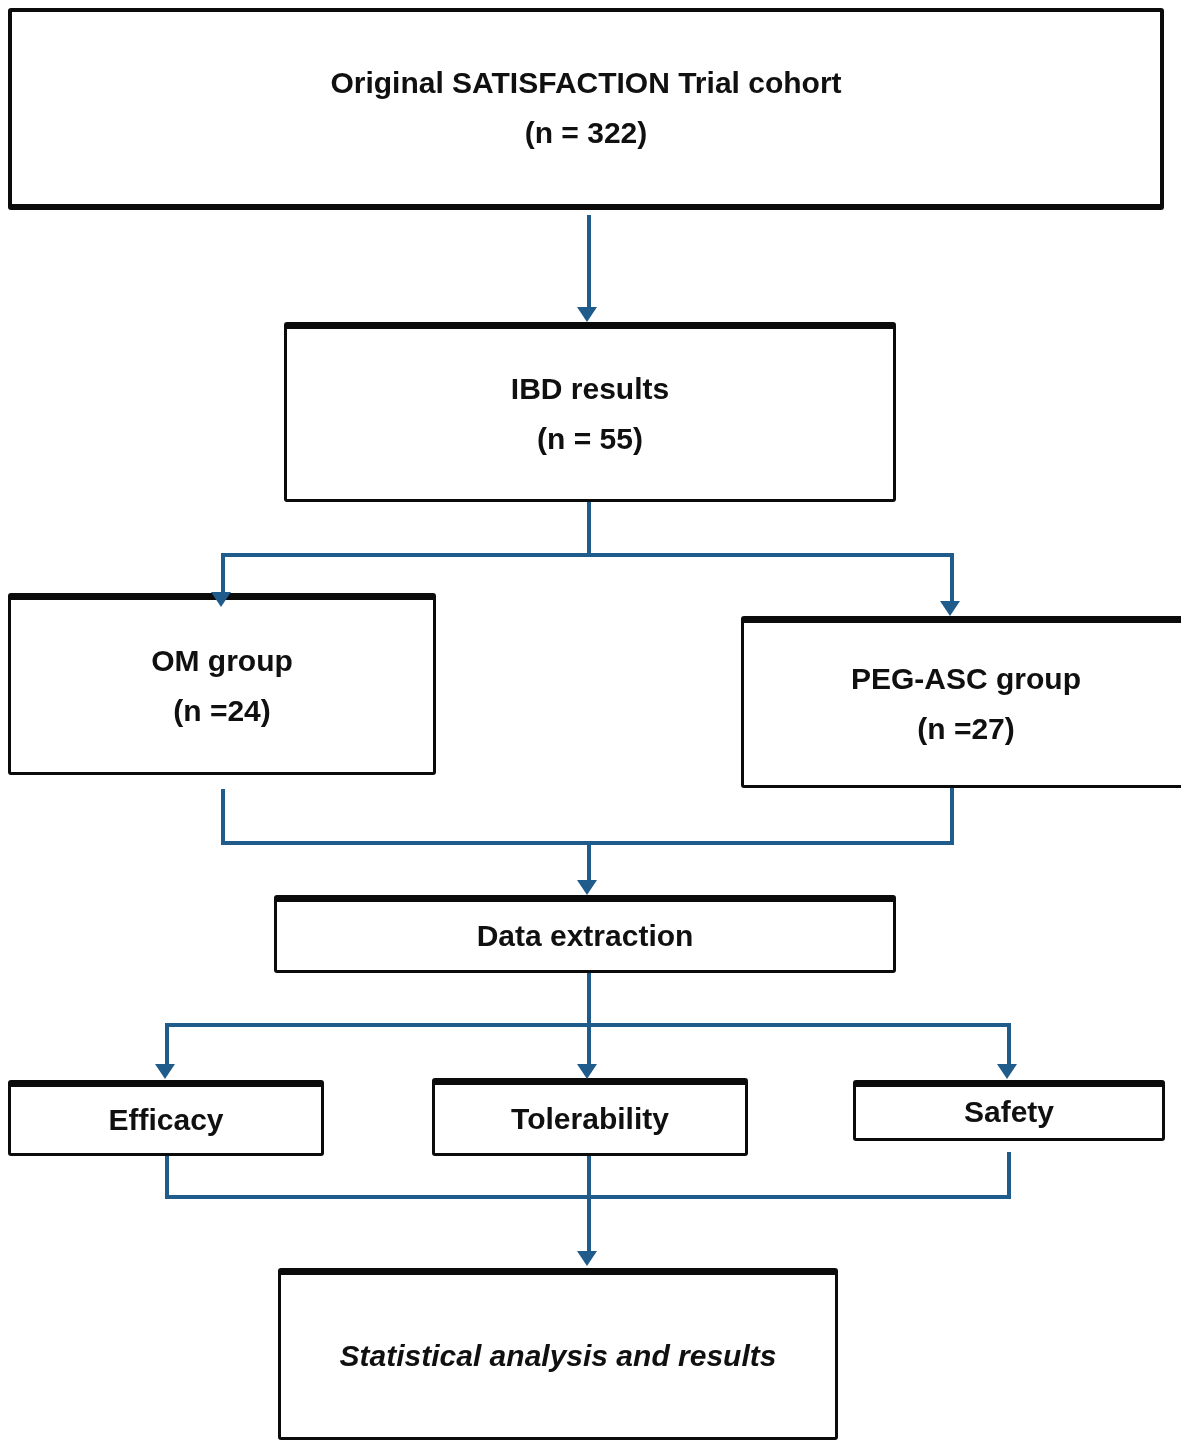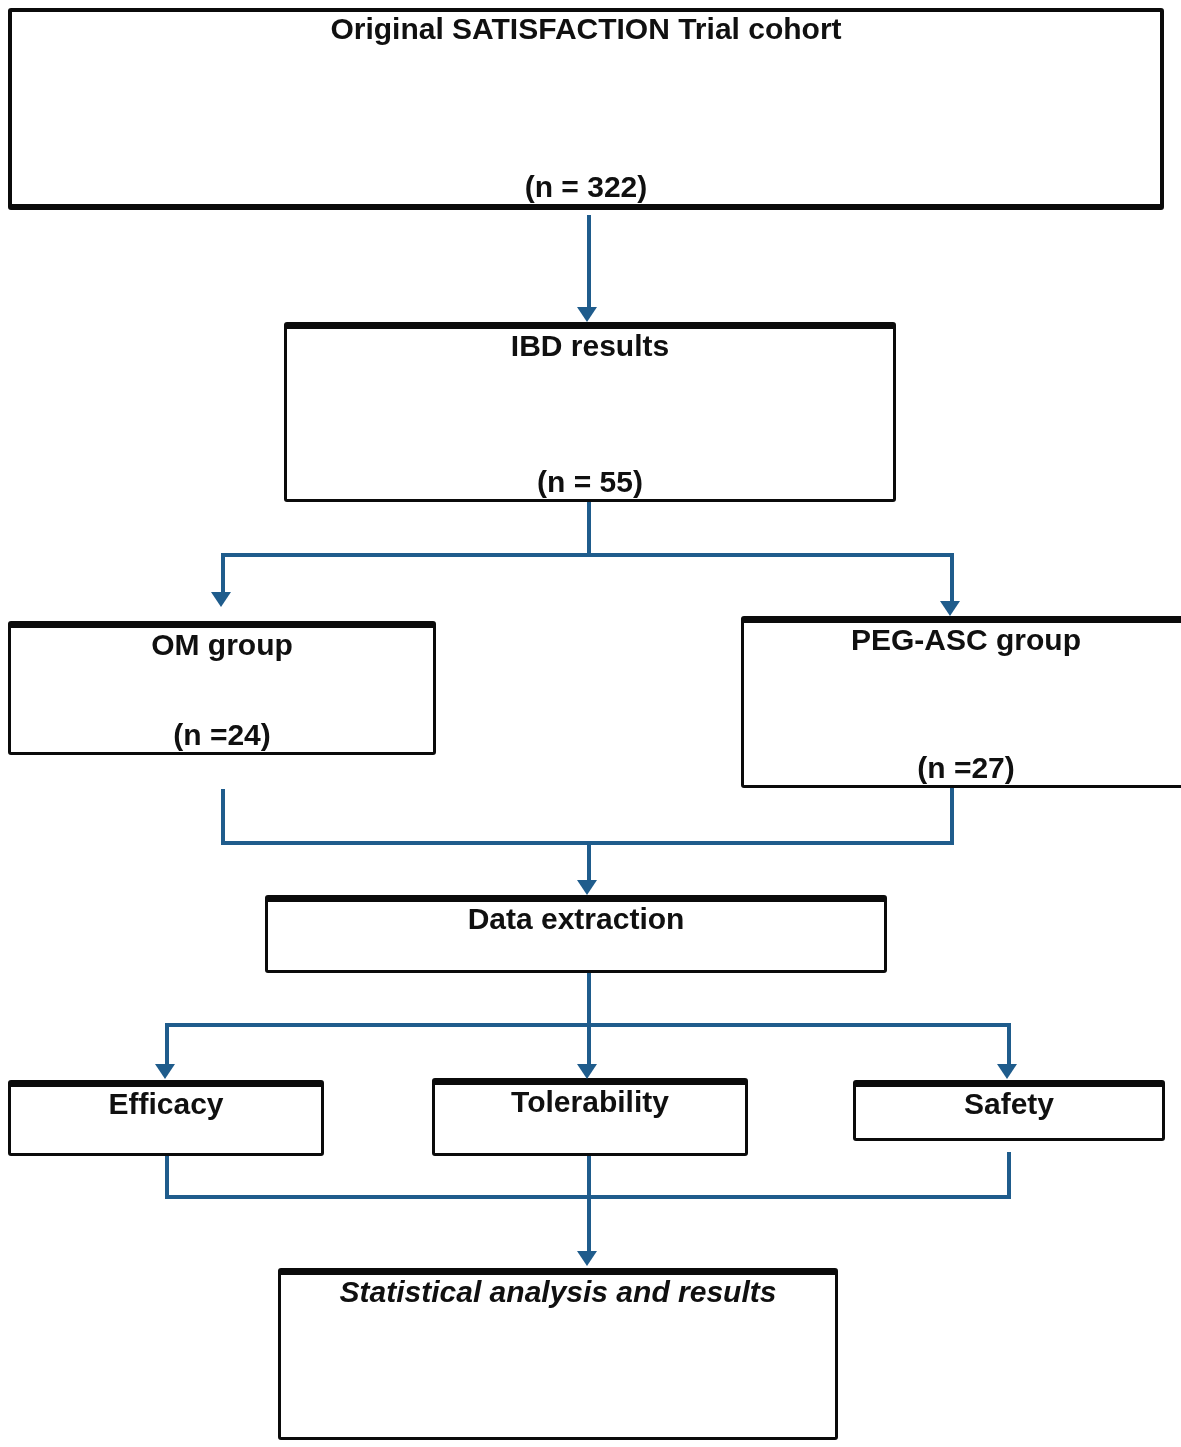--- a/index.html
+++ b/index.html
@@ -18,21 +18,21 @@
   .box {
     position: absolute;
     box-sizing: border-box;
     background: #ffffff;
     border: 3px solid #0b0b0b;
     border-top-width: 7px;
     border-radius: 3px;
     display: flex;
     flex-direction: column;
     align-items: center;
-    justify-content: space-between;
+    justify-content: center;
     row-gap: 16px;
     text-align: center;
   }
   .box .bline {
     font-weight: bold;
     font-size: 30px;
     color: #101010;
     line-height: 1.15;
     white-space: nowrap;
   }
@@ -67,31 +67,31 @@
   <div class="box" id="node-cohort" style="left:8px; top:8px; width:1156px; height:202px;">
     <div class="bline">Original SATISFACTION Trial cohort</div>
     <div class="bline">(n = 322)</div>
   </div>
 
   <div class="box" id="node-ibd" style="left:284px; top:322px; width:612px; height:180px;">
     <div class="bline">IBD results</div>
     <div class="bline">(n = 55)</div>
   </div>
 
-  <div class="box" id="node-om" style="left:8px; top:621px; width:428px; height:134px;">
+  <div class="box" id="node-om" style="left:8px; top:593px; width:428px; height:182px;">
     <div class="bline">OM group</div>
     <div class="bline">(n =24)</div>
   </div>
 
   <div class="box" id="node-peg" style="left:741px; top:616px; width:450px; height:172px;">
     <div class="bline">PEG-ASC group</div>
     <div class="bline">(n =27)</div>
   </div>
 
-  <div class="box" id="node-extraction" style="left:265px; top:895px; width:622px; height:78px;">
+  <div class="box" id="node-extraction" style="left:274px; top:895px; width:622px; height:78px;">
     <div class="bline">Data extraction</div>
   </div>
 
   <div class="box" id="node-tolerability" style="left:432px; top:1078px; width:316px; height:78px;">
     <div class="bline">Tolerability</div>
   </div>
 
   <div class="box" id="node-efficacy" style="left:8px; top:1080px; width:316px; height:76px;">
     <div class="bline">Efficacy</div>
   </div>

